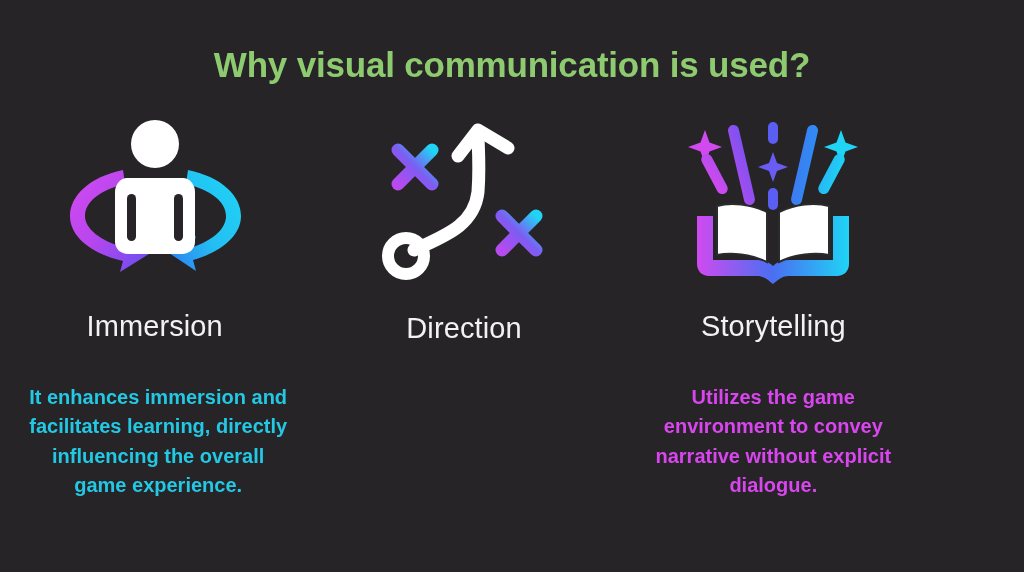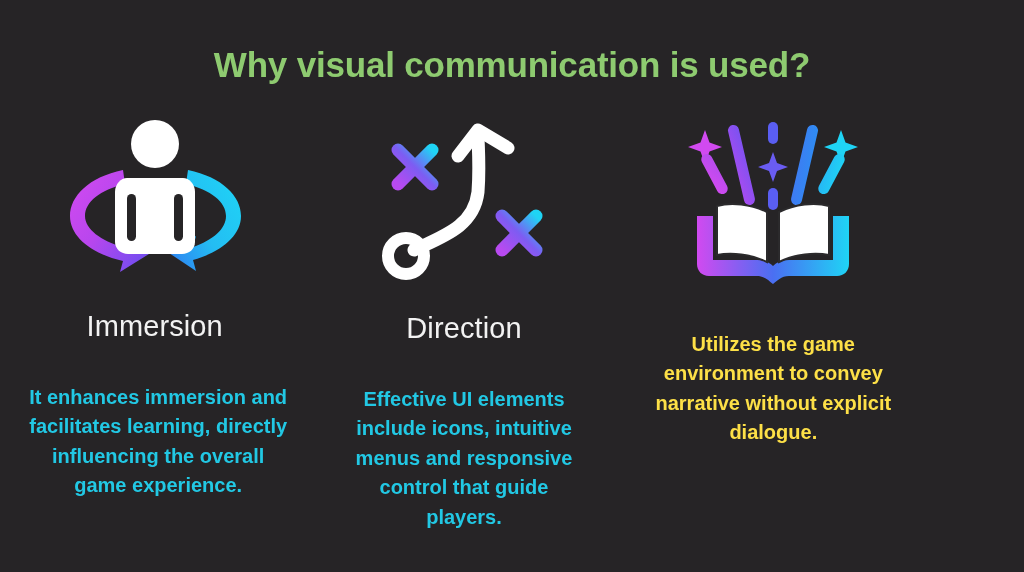--- a/index.html
+++ b/index.html
@@ -175,21 +175,20 @@
           </g>
 
           <path d="M40 142 C70 128 100 118 104 84 C106 58 104 38 104 26" fill="none" stroke="#ffffff" stroke-width="13" stroke-linecap="round"></path>
 
           <path d="M84 48 L104 22 L134 40" fill="none" stroke="#ffffff" stroke-width="13" stroke-linecap="round" stroke-linejoin="round"></path>
 
           <circle cx="32" cy="148" r="18" fill="none" stroke="#ffffff" stroke-width="12"></circle>
         </svg>
       </div>
       <div class="card-heading" style="color: rgb(242, 242, 242); margin-top: 26px;">Direction</div>
-      <div class="card-body" style="color: rgb(34, 200, 228);">Effective UI elements include icons, intuitive menus and responsive control that guide players.</div>
     </div>
 
     <div class="column col-story">
       <div class="icon-wrap">
         <svg width="180" height="180" viewBox="0 0 180 180" aria-hidden="true">
           <defs>
             <linearGradient id="bookCover" x1="0" y1="0" x2="1" y2="0">
               <stop offset="0%" stop-color="#d14af0"></stop>
               <stop offset="50%" stop-color="#4a6ff2"></stop>
               <stop offset="100%" stop-color="#1fd4f5"></stop>
@@ -248,17 +247,18 @@
                    C48 94 68 96 84 104
                    L84 154
                    C68 146 48 144 34 147 Z" fill="#ffffff" stroke="#2b2a2c" stroke-width="2"></path>
 
           <path d="M146 98
                    C132 94 112 96 96 104
                    L96 154
                    C112 146 132 144 146 147 Z" fill="#ffffff" stroke="#2b2a2c" stroke-width="2"></path>
         </svg>
       </div>
-      <div class="card-body" style="color: #fde047;">Utilizes the game environment to convey narrative without explicit dialogue.</div>
+      <div class="card-heading" style="color: rgb(242, 242, 242);">Storytelling</div>
+      <div class="card-body" style="color: #d946ef;">Utilizes the game environment to convey narrative without explicit dialogue.</div>
     </div>
 
   </div>
 </div>
 
 </body></html>

